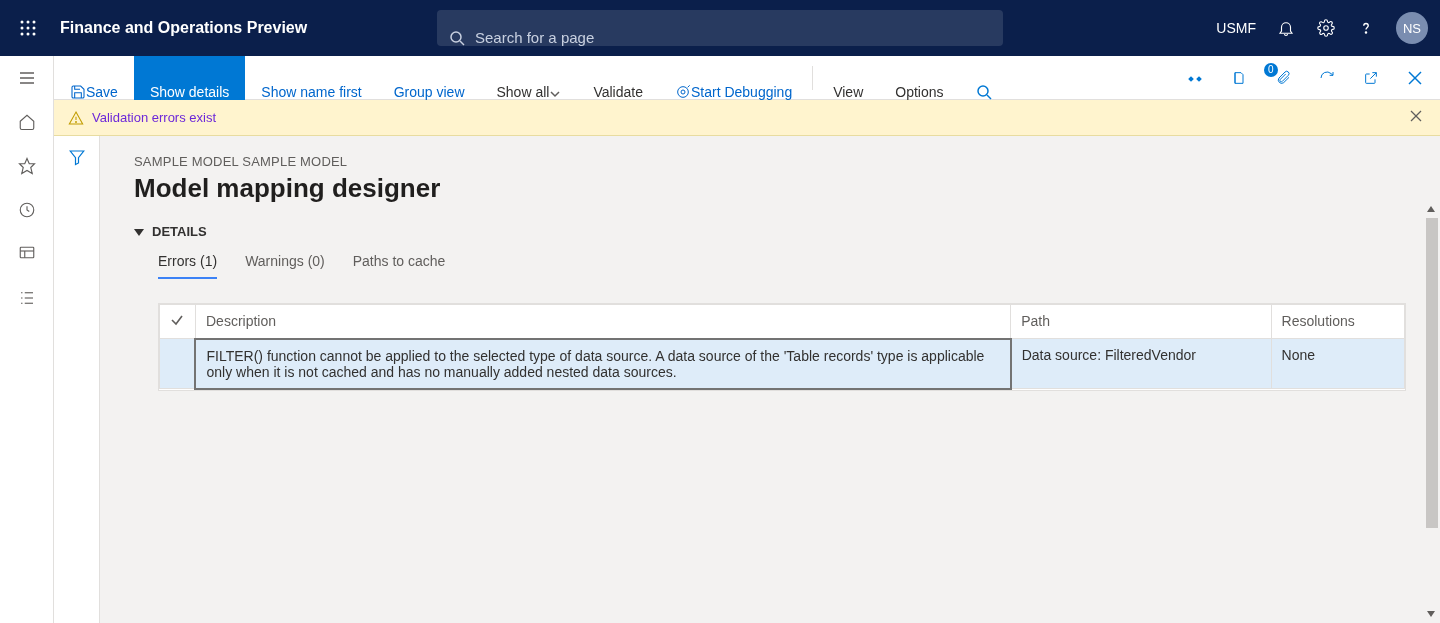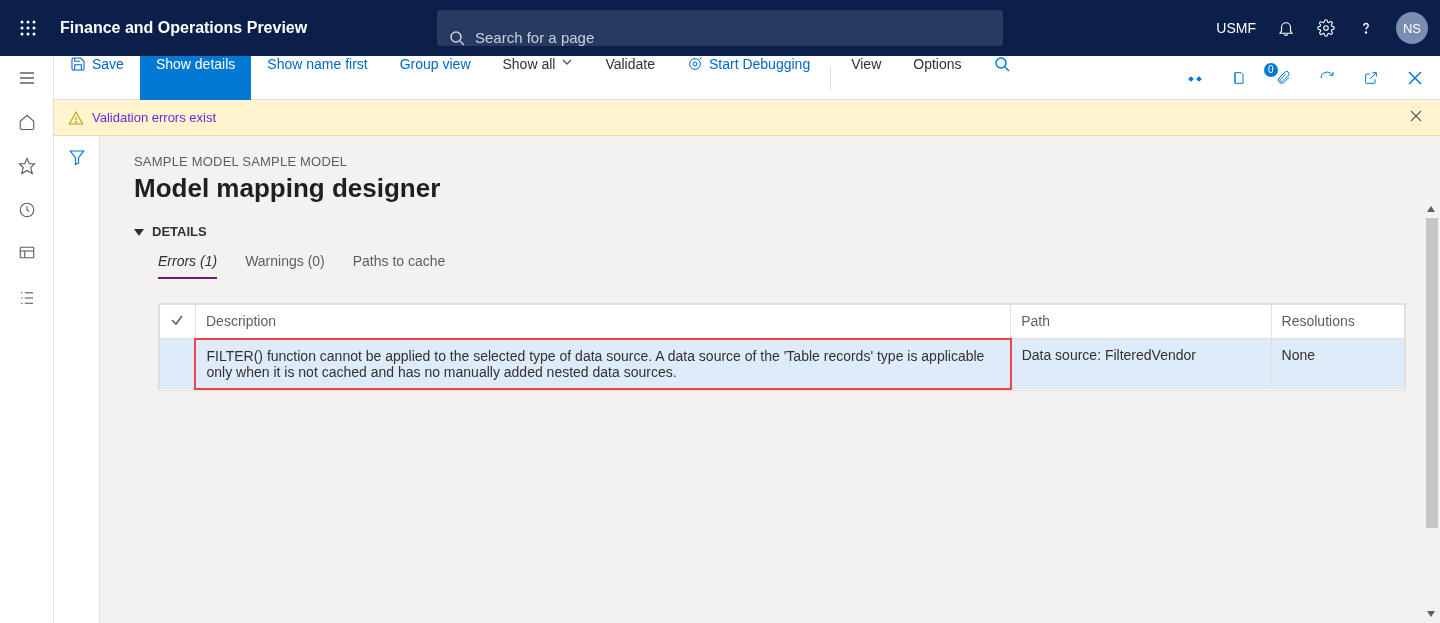--- a/index.html
+++ b/index.html
@@ -71,22 +71,22 @@
     height: 44px;
     background: #fff;
     border-bottom: 1px solid #e1dfdd;
     display: flex;
     align-items: center;
   }
   .cmd-btn {
     height: 44px;
     padding: 0 16px;
     display: flex;
-    align-items: flex-start;
-    gap: 6px;
+    align-items: flex-end;
+    gap: 0;
     cursor: pointer;
     font-size: 14px;
     color: #323130;
   }
   .cmd-btn.link { color: #0066cc; }
   .cmd-btn.primary { background: #0078d4; color: #fff; padding-left: 16px; }
   .cmd-sep { width: 1px; height: 24px; background: #e1dfdd; margin: 0 4px; }
   .cmd-right { margin-left: auto; display: flex; align-items: center; gap: 14px; padding-right: 10px; }
   .cmd-right .icon-btn { width: 30px; height: 30px; display: flex; align-items: center; justify-content: center; cursor: pointer; color: #0078d4; position: relative; }
   .badge { position: absolute; top: 0; left: -4px; background: #0078d4; color: #fff; font-size: 10px; border-radius: 8px; padding: 0 4px; min-width: 12px; height: 14px; display: flex; align-items: center; justify-content: center; }
@@ -135,35 +135,35 @@
     padding: 18px 34px;
     background: #f3f2f1;
     overflow: hidden;
   }
   .breadcrumb { font-size: 13px; color: #605e5c; letter-spacing: 0.2px; margin-bottom: 4px; }
   .page-title { font-size: 26px; font-weight: 600; color: #201f1e; margin-bottom: 20px; }
   .details-toggle { display: flex; align-items: center; gap: 8px; font-size: 13px; font-weight: 700; color: #323130; margin-bottom: 14px; cursor: pointer; }
 
   .tabs { display: flex; gap: 28px; margin-bottom: 24px; padding-left: 24px; }
   .tab { font-size: 14px; color: #605e5c; padding-bottom: 8px; cursor: pointer; }
-  .tab.active { color: #323130; border-bottom: 2px solid #701a75; font-style: italic; }
+  .tab.active { color: #323130; border-bottom: 2px solid #3b82f6; }
 
   .fix-selected { font-size: 14px; color: #a19f9d; margin-left: 32px; margin-bottom: 18px; }
 
   
   .grid-wrap { margin-left: 24px; background: #fff; border: 1px solid #e1dfdd; }
   table { width: 100%; border-collapse: collapse; table-layout: fixed; }
   th, td { border: 1px solid #e1dfdd; padding: 8px 10px; text-align: left; vertical-align: top; font-size: 14px; }
   th { font-weight: 400; color: #605e5c; background: #fff; height: 34px; }
   th.checkcol, td.checkcol { width: 34px; text-align: center; }
   col.desc { width: 770px; }
   col.path { width: 246px; }
   col.resol { width: 126px; }
   tr.sel td { background: #deecf9; }
-  td.desc-cell { background: #fff; border: 2px solid #ef4444; }
+  td.desc-cell { background: #fff; border: 2px solid #737373; }
 
   
   .scroll-track {
     position: absolute;
     right: 0;
     top: 200px;
     bottom: 0;
     width: 18px;
     background: #f3f2f1;
   }

